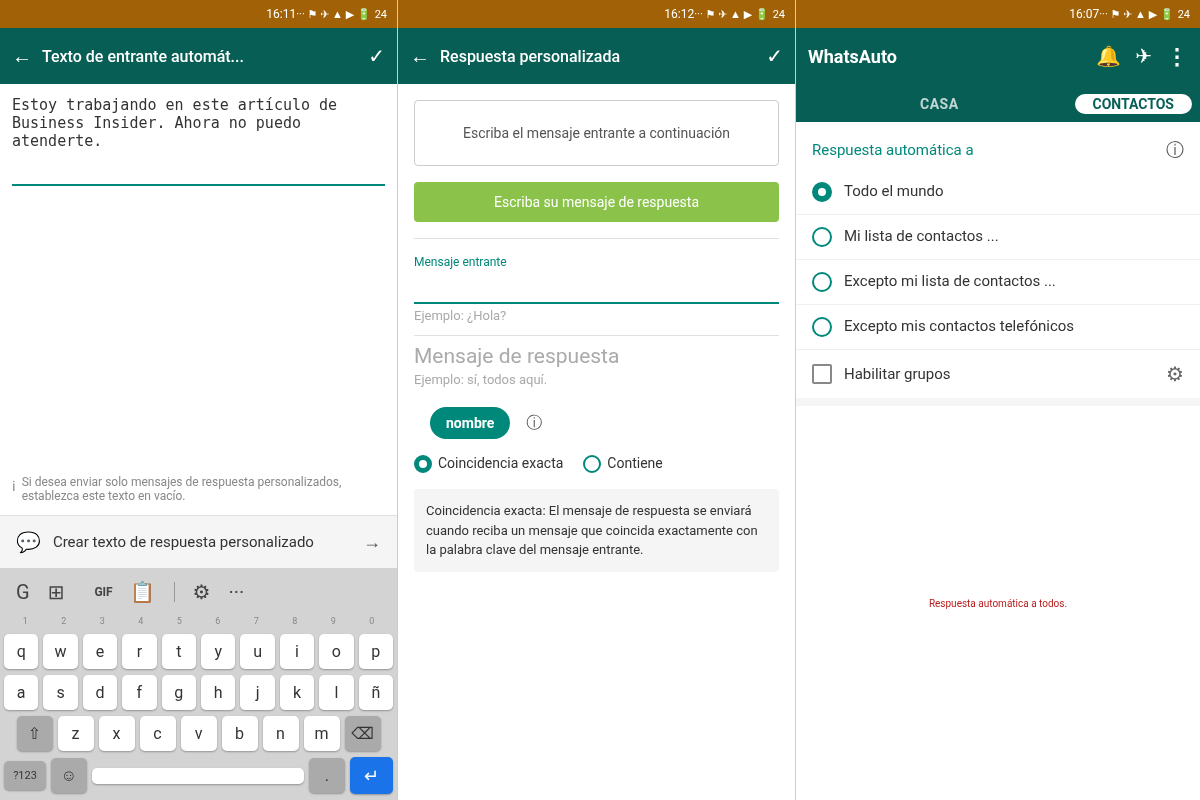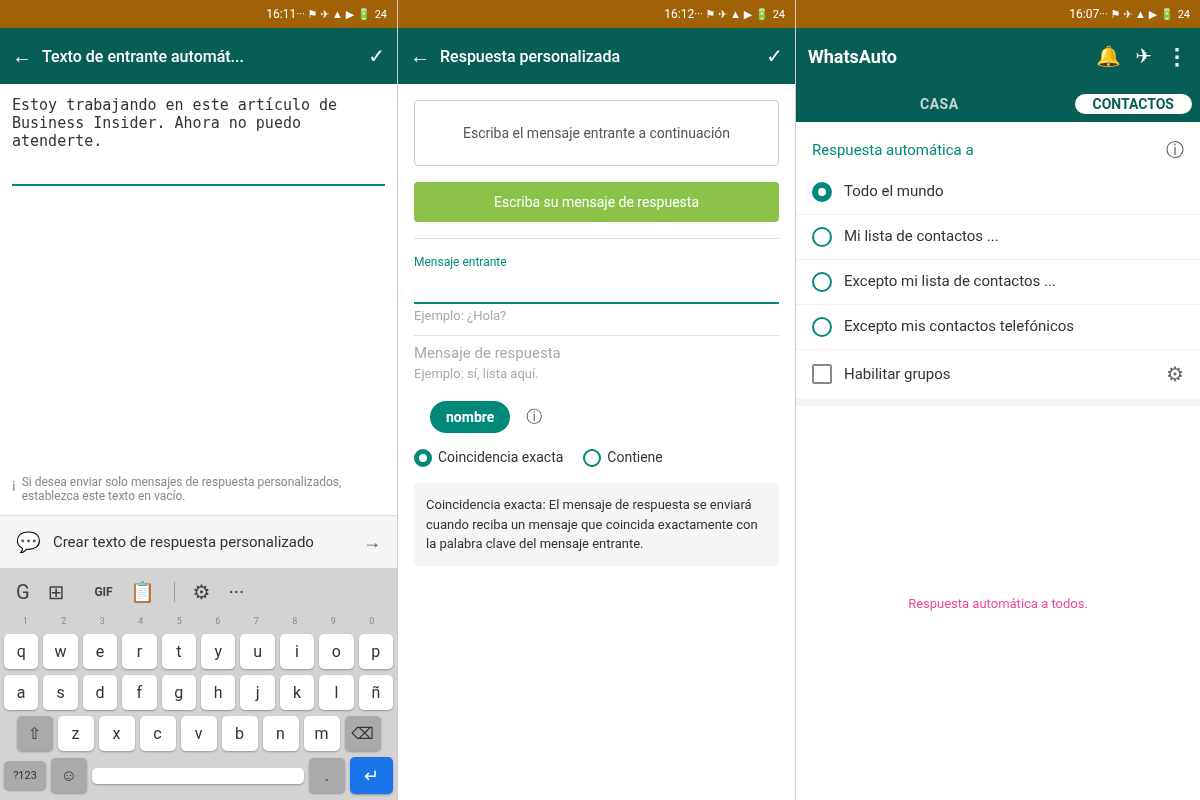--- a/index.html
+++ b/index.html
@@ -123,21 +123,21 @@
       color: white;
       text-align: center;
       cursor: pointer;
     }
     .p2-divider { height: 1px; background: #e0e0e0; margin: 0 16px; }
     .p2-field-section { padding: 16px 16px 8px; }
     .p2-field-label { font-size: 12px; color: #00897b; margin-bottom: 4px; }
     .p2-field-input { border: none; border-bottom: 2px solid #00897b; width: 100%; padding: 4px 0 8px; font-size: 15px; color: #333; outline: none; }
     .p2-field-placeholder { font-size: 13px; color: #aaa; padding: 4px 0; }
     .p2-response-section { padding: 8px 16px; }
-    .p2-response-label { font-size: 15px; color: #aaa; margin-bottom: 4px; }
+    .p2-response-label { font-size: 21px; color: #aaa; margin-bottom: 4px; }
     .p2-response-placeholder { font-size: 13px; color: #aaa; }
     .p2-nombre-btn {
       display: inline-flex;
       align-items: center;
       gap: 8px;
       background: #00897b;
       color: white;
       border-radius: 20px;
       padding: 8px 16px;
       font-size: 14px;
@@ -161,21 +161,21 @@
     .p3-radio-circle.filled { background: #00897b; }
     .p3-radio-circle.filled::after { content: ''; width: 8px; height: 8px; background: white; border-radius: 50%; display: block; }
     .p3-radio-text { font-size: 15px; color: #333; }
     .p3-checkbox-row { display: flex; align-items: center; gap: 12px; padding: 12px 16px; }
     .p3-checkbox { width: 20px; height: 20px; border: 2px solid #888; border-radius: 2px; flex-shrink: 0; }
     .p3-checkbox-text { font-size: 15px; color: #333; flex: 1; }
     .p3-gear-icon { font-size: 20px; color: #666; cursor: pointer; }
     .p3-divider { height: 8px; background: #f5f5f5; }
     .p3-contact-list-title { color: #00897b; font-size: 15px; padding: 16px 16px 8px; }
     .p3-empty-area { flex: 1; display: flex; align-items: center; justify-content: center; }
-    .p3-auto-text { color: #ec4899; font-size: 13px; }
+    .p3-auto-text { color: #b91c1c; font-size: 10px; }
 
     
     .app-bar-3 { justify-content: space-between; }
     .app-bar-3-title { font-size: 18px; font-weight: bold; flex: 1; }
     .app-bar-3-icons { display: flex; gap: 14px; }
   </style>
 </head>
 <body>
 
 <div class="panel panel-1">
@@ -308,21 +308,21 @@
     </div>
     <div class="p2-divider"></div>
     <div class="p2-field-section">
       <div class="p2-field-label">Mensaje entrante</div>
       <input class="p2-field-input" value="" style="background: transparent;">
       <div class="p2-field-placeholder">Ejemplo: ¿Hola?</div>
     </div>
     <div class="p2-divider"></div>
     <div class="p2-response-section">
       <div class="p2-response-label">Mensaje de respuesta</div>
-      <div class="p2-response-placeholder">Ejemplo: sí, lista aquí.</div>
+      <div class="p2-response-placeholder">Ejemplo: sí, todos aquí.</div>
     </div>
     <div style="display:flex;align-items:center;padding:4px 16px 0;">
       <div class="p2-nombre-btn">
         <span>nombre</span>
       </div>
       <span class="p2-info-icon">ⓘ</span>
     </div>
     <div class="p2-match-row">
       <div class="radio-option">
         <div class="radio-circle checked"></div>

